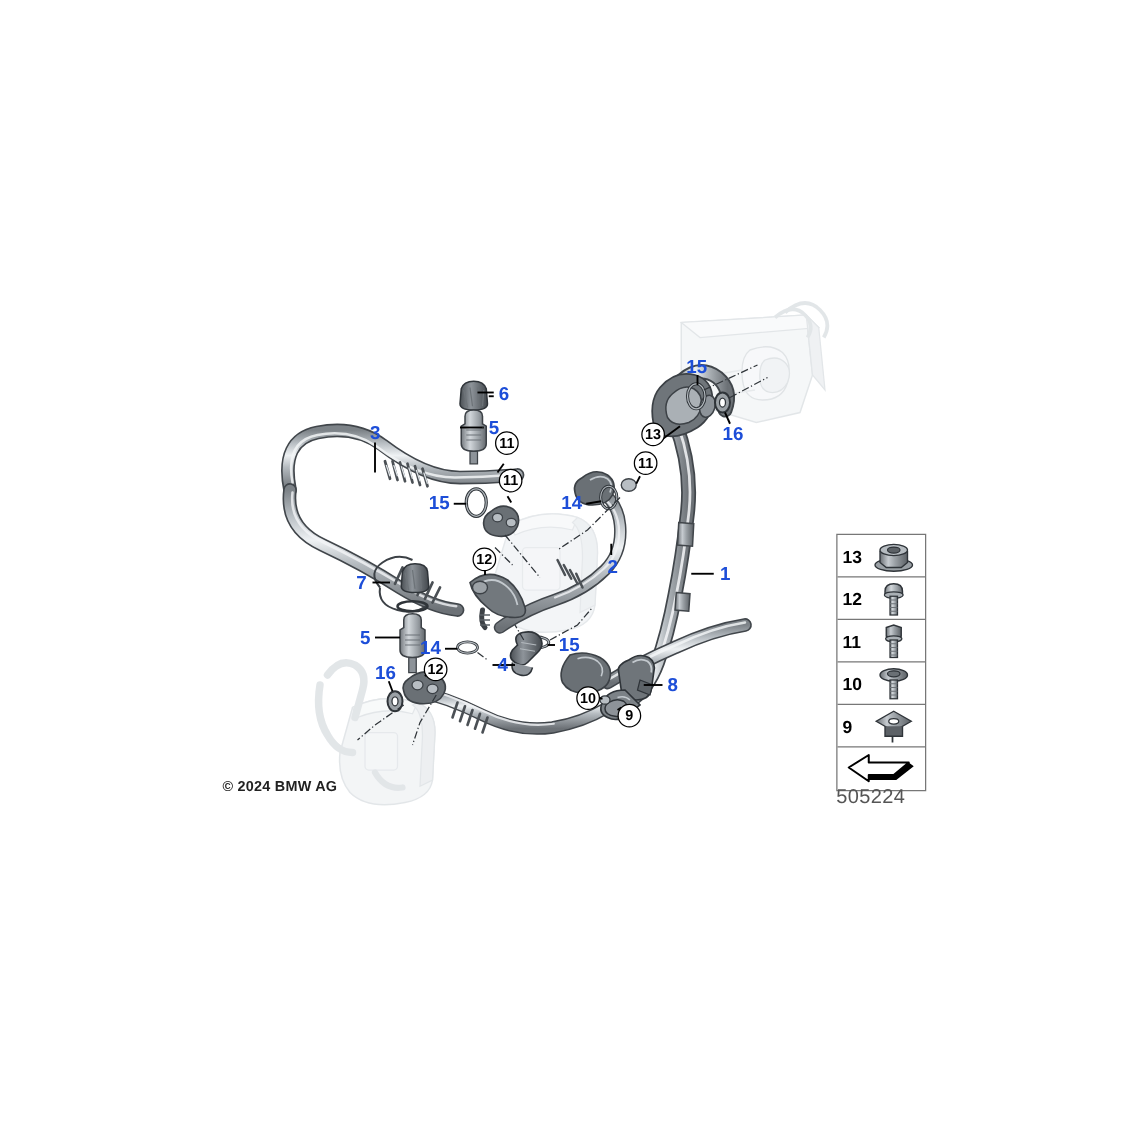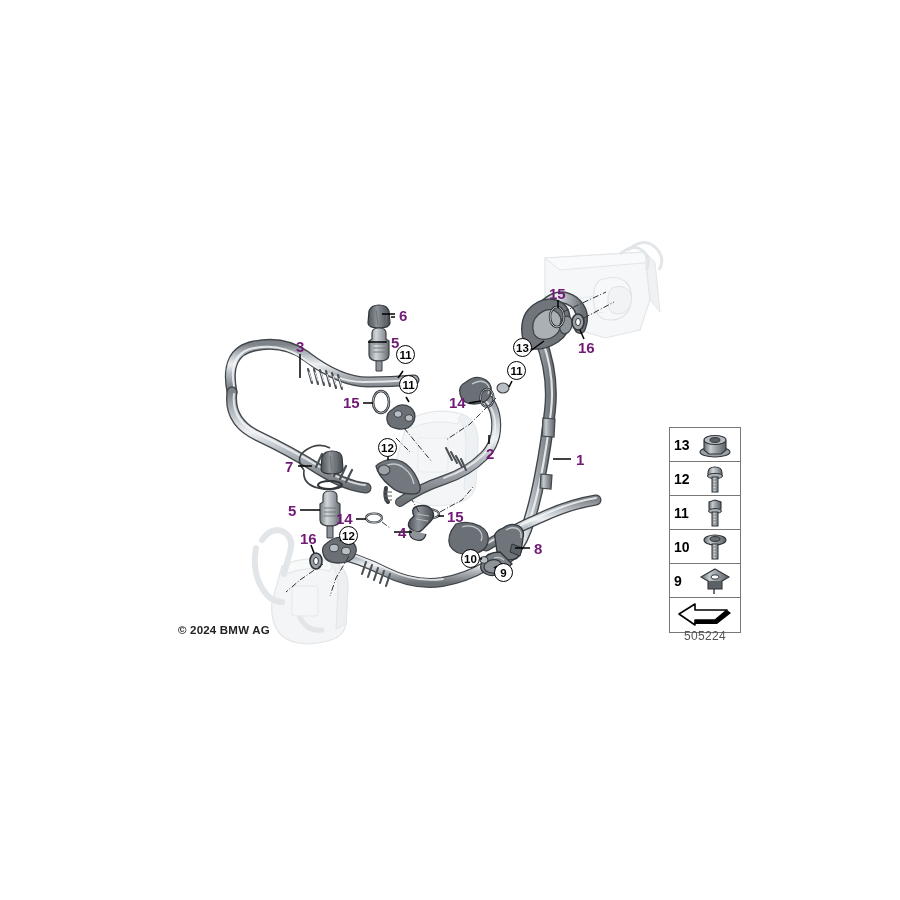--- a/index.html
+++ b/index.html
@@ -22,21 +22,21 @@
     left: 0;
     top: 0;
     width: 900px;
     height: 900px;
   }
   .callout {
     position: absolute;
     font-family: "Liberation Sans", sans-serif;
     font-weight: bold;
     font-size: 15px;
-    color: #701a75;
+    color: #1d4ed8;
     line-height: 1;
     white-space: nowrap;
   }
   .callout-circle {
     position: absolute;
     font-family: "Liberation Sans", sans-serif;
     font-weight: bold;
     font-size: 11.5px;
     color: #000000;
     width: 19px;
@@ -96,23 +96,23 @@
     width: 44px;
     display: flex;
     align-items: center;
     justify-content: center;
   }
   #legend-code {
     position: absolute;
     left: 669px;
     top: 629px;
     width: 72px;
-    text-align: center;
+    text-align: left;
     font-family: "Liberation Sans", sans-serif;
-    font-size: 12px;
+    font-size: 16px;
     color: #555555;
     letter-spacing: 0.3px;
   }
 </style>
 </head>
 <body>
 
 <div id="page">
 
   <svg id="diagram-svg" viewBox="0 0 900 900">

